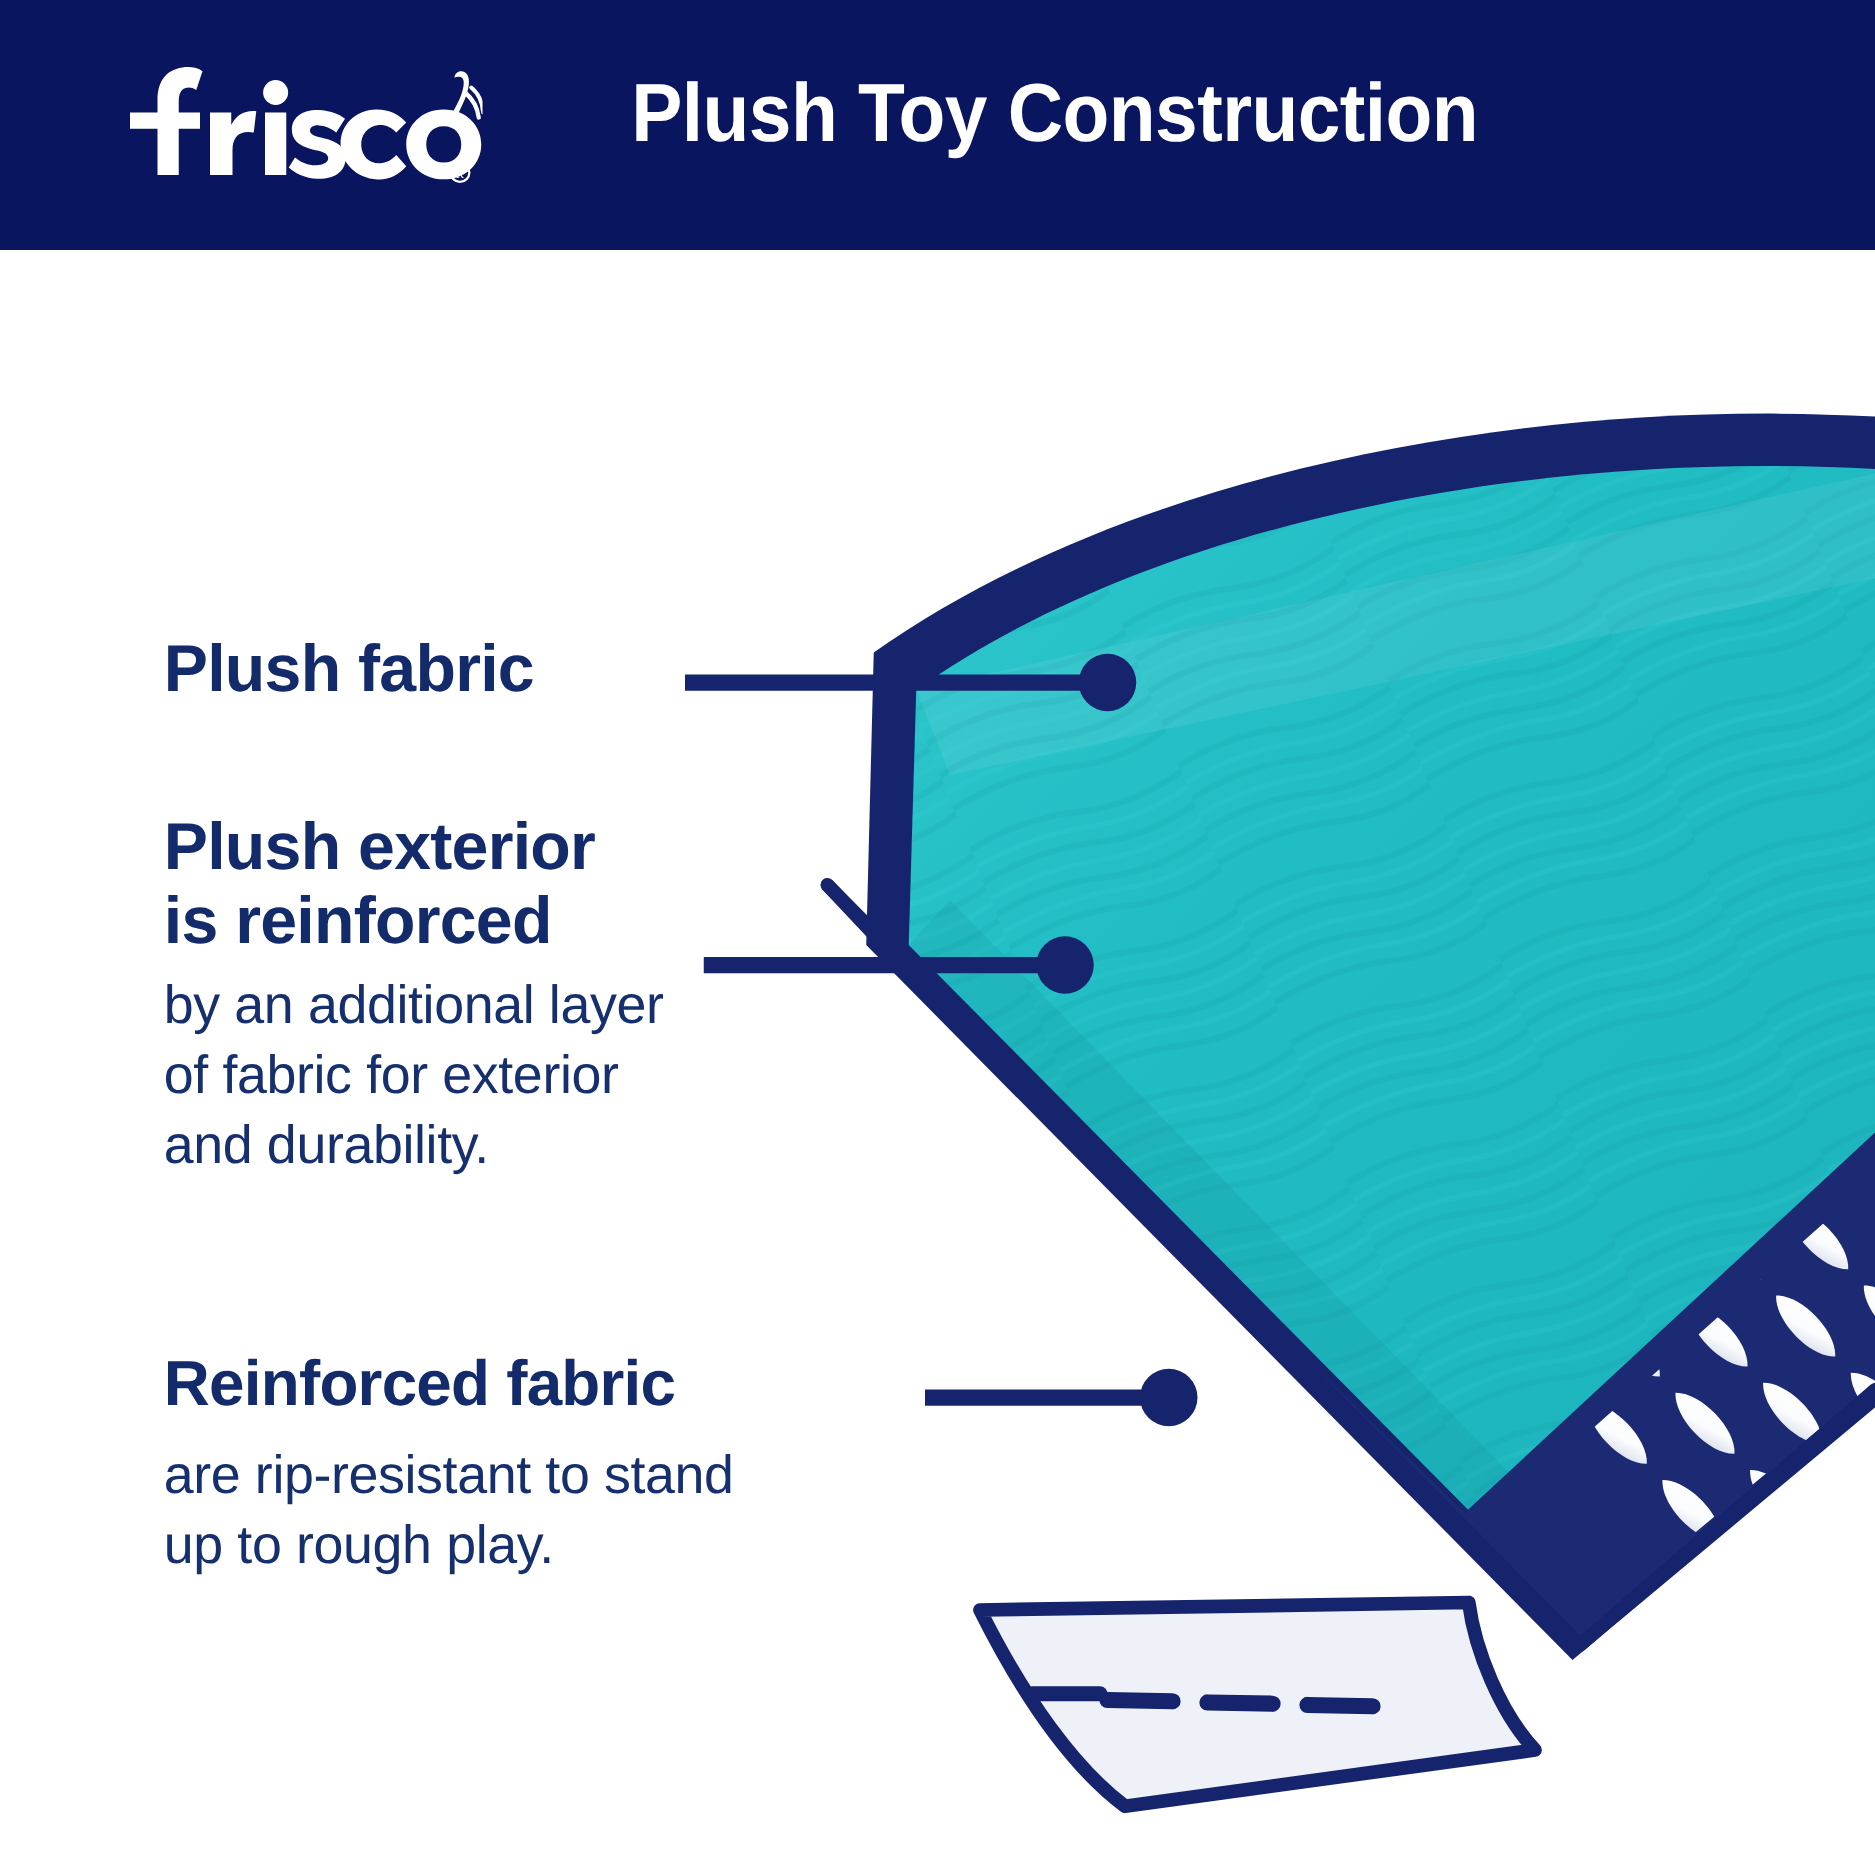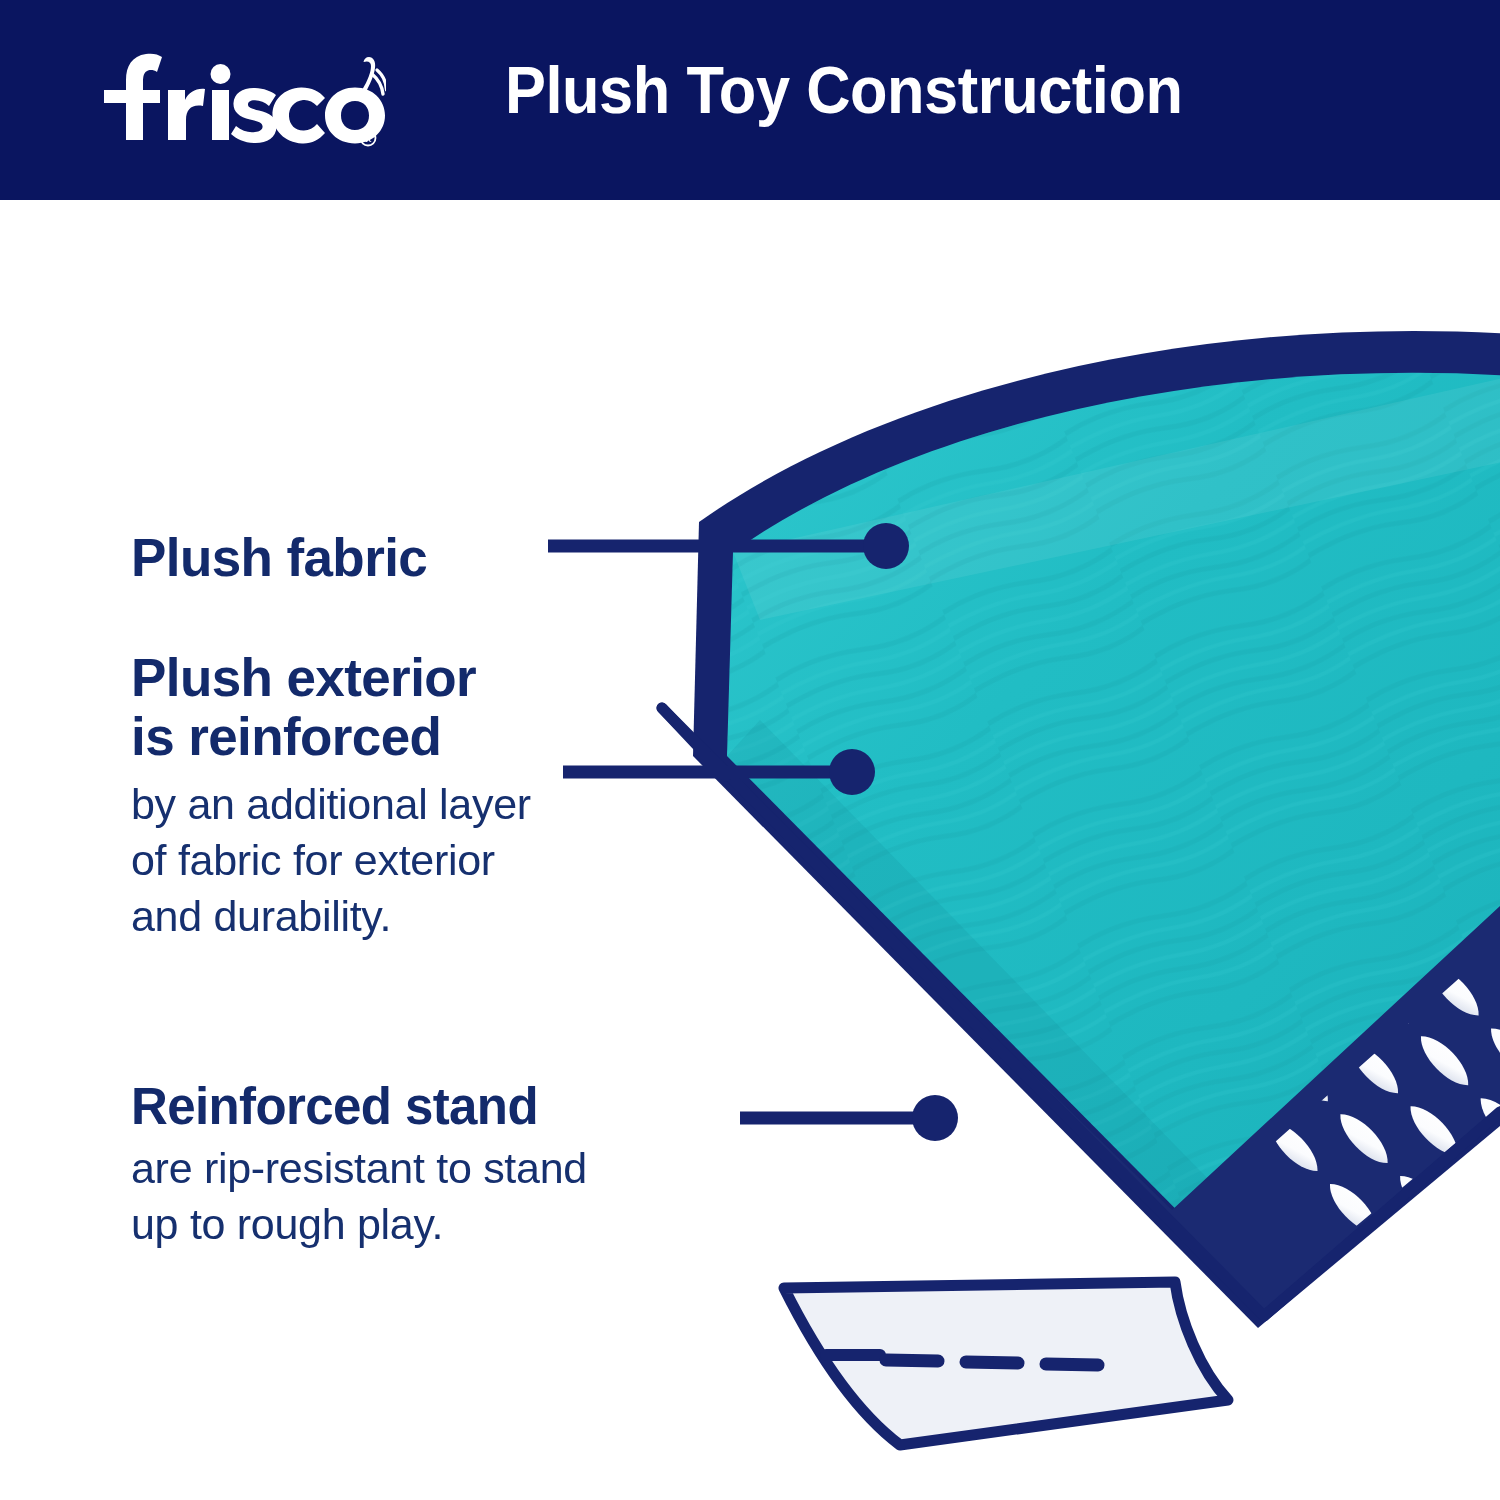--- a/index.html
+++ b/index.html
@@ -62,25 +62,25 @@
   .co-body{
     color:#16306f;
     font-family:"Liberation Sans", sans-serif;
     font-weight:normal;
     font-size:43px;
     line-height:1.30;
     letter-spacing:-0.3px;
     white-space:pre-line;
     margin-top:10px;
   }
-  #callout-plush-fabric{left:131px;top:528px;}
+  #callout-plush-fabric{left:131px;top:506px;}
   #callout-plush-exterior{left:131px;top:648px;}
   #callout-reinforced-seams{left:131px;top:1078px;}
   #callout-reinforced-seams .co-head{font-size:51px;}
-  #callout-reinforced-seams .co-body{margin-top:6px;}
+  #callout-reinforced-seams .co-body{margin-top:18px;}
 </style>
 </head>
 <body>
 
 <div class="page">
 
   <div class="header">
 
     <div class="logo">
       <svg viewBox="0 0 300 104" width="300" height="104" aria-hidden="true">
@@ -423,19 +423,19 @@
 
     <div class="callout" id="callout-plush-exterior">
       <div class="co-head">Plush exterior
 is reinforced</div>
       <div class="co-body">by an additional layer
 of fabric for exterior
 and durability.</div>
     </div>
 
     <div class="callout" id="callout-reinforced-seams">
-      <div class="co-head">Reinforced stand</div>
+      <div class="co-head">Reinforced fabric</div>
       <div class="co-body">are rip-resistant to stand
 up to rough play.</div>
     </div>
 
   </div>
 </div>
 
 </body></html>

